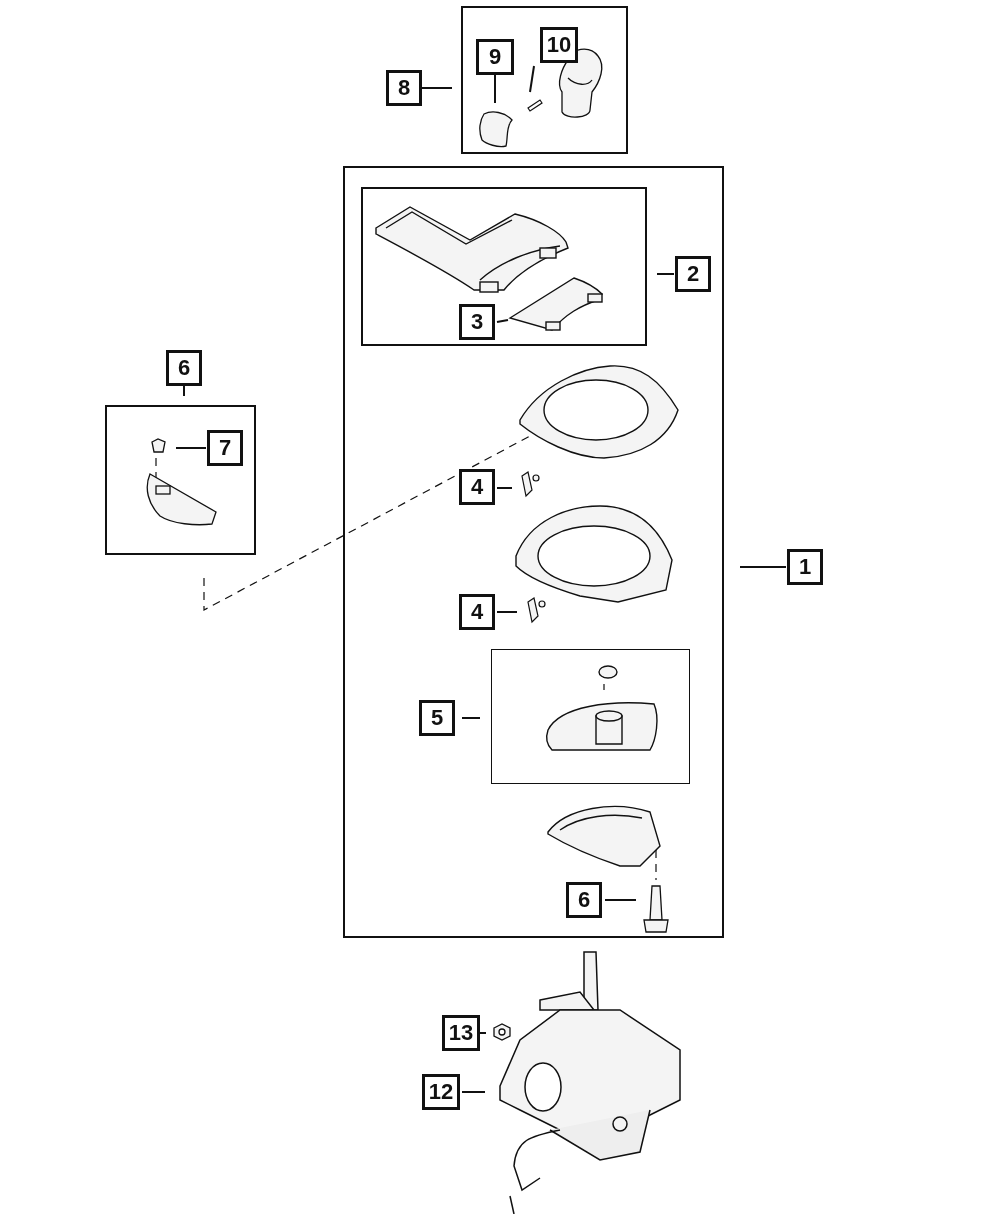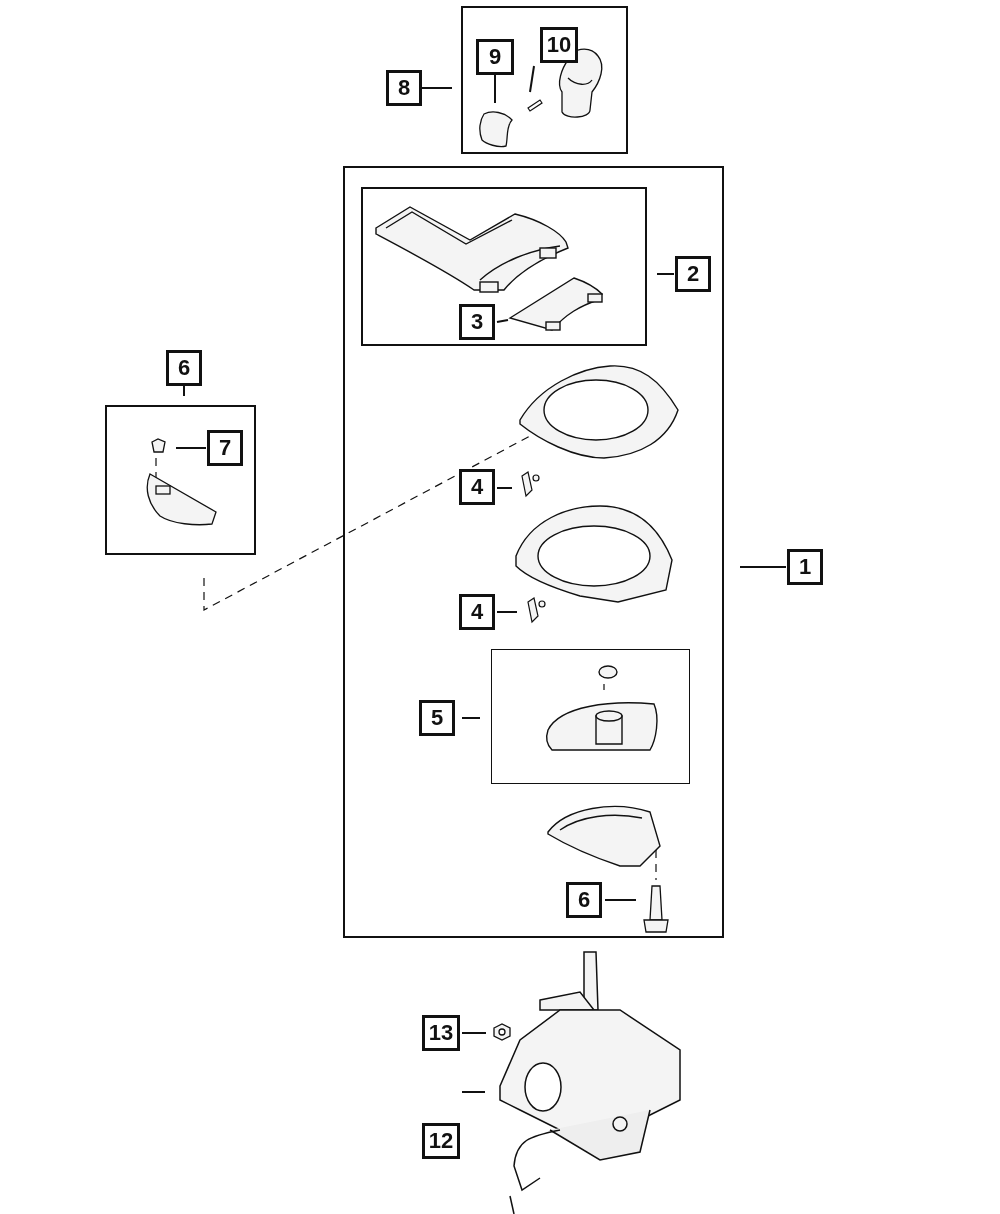--- a/index.html
+++ b/index.html
@@ -138,14 +138,14 @@
 <div class="callout wide" style="left:540px;top:27px;">10</div>
 <div class="callout" style="left:675px;top:256px;">2</div>
 <div class="callout" style="left:459px;top:304px;">3</div>
 <div class="callout" style="left:166px;top:350px;">6</div>
 <div class="callout" style="left:207px;top:430px;">7</div>
 <div class="callout" style="left:459px;top:469px;">4</div>
 <div class="callout" style="left:787px;top:549px;">1</div>
 <div class="callout" style="left:459px;top:594px;">4</div>
 <div class="callout" style="left:419px;top:700px;">5</div>
 <div class="callout" style="left:566px;top:882px;">6</div>
-<div class="callout wide" style="left:422px;top:1015px;text-align:center;">13</div>
-<div class="callout wide" style="left:422px;top:1123px;">12</div>
+<div class="callout wide" style="left:442px;top:1015px;text-align:center;">13</div>
+<div class="callout wide" style="left:422px;top:1074px;">12</div>
 
 </body></html>

